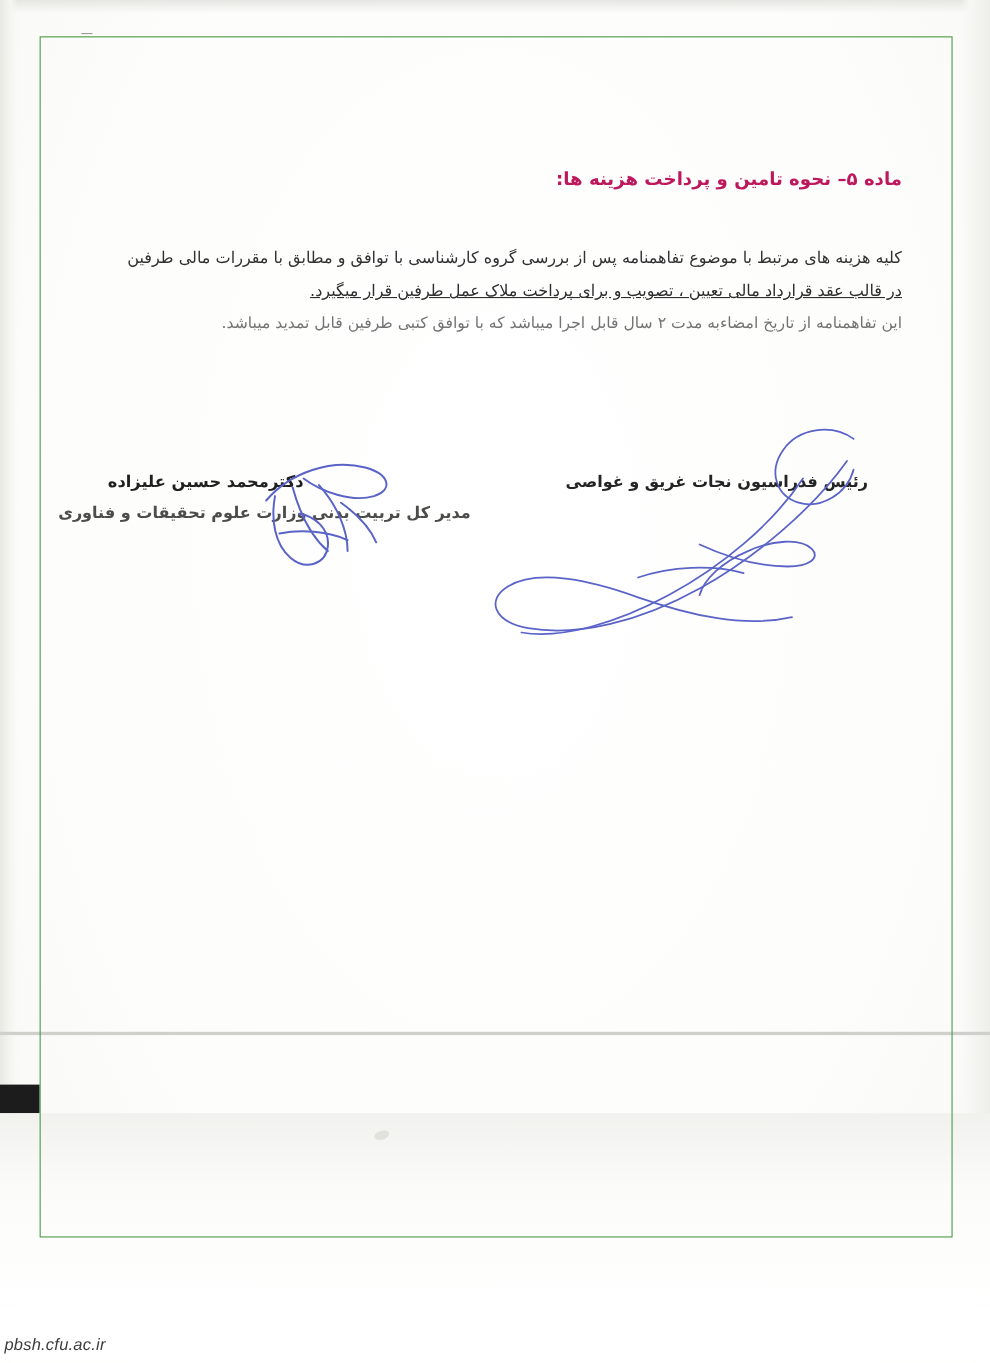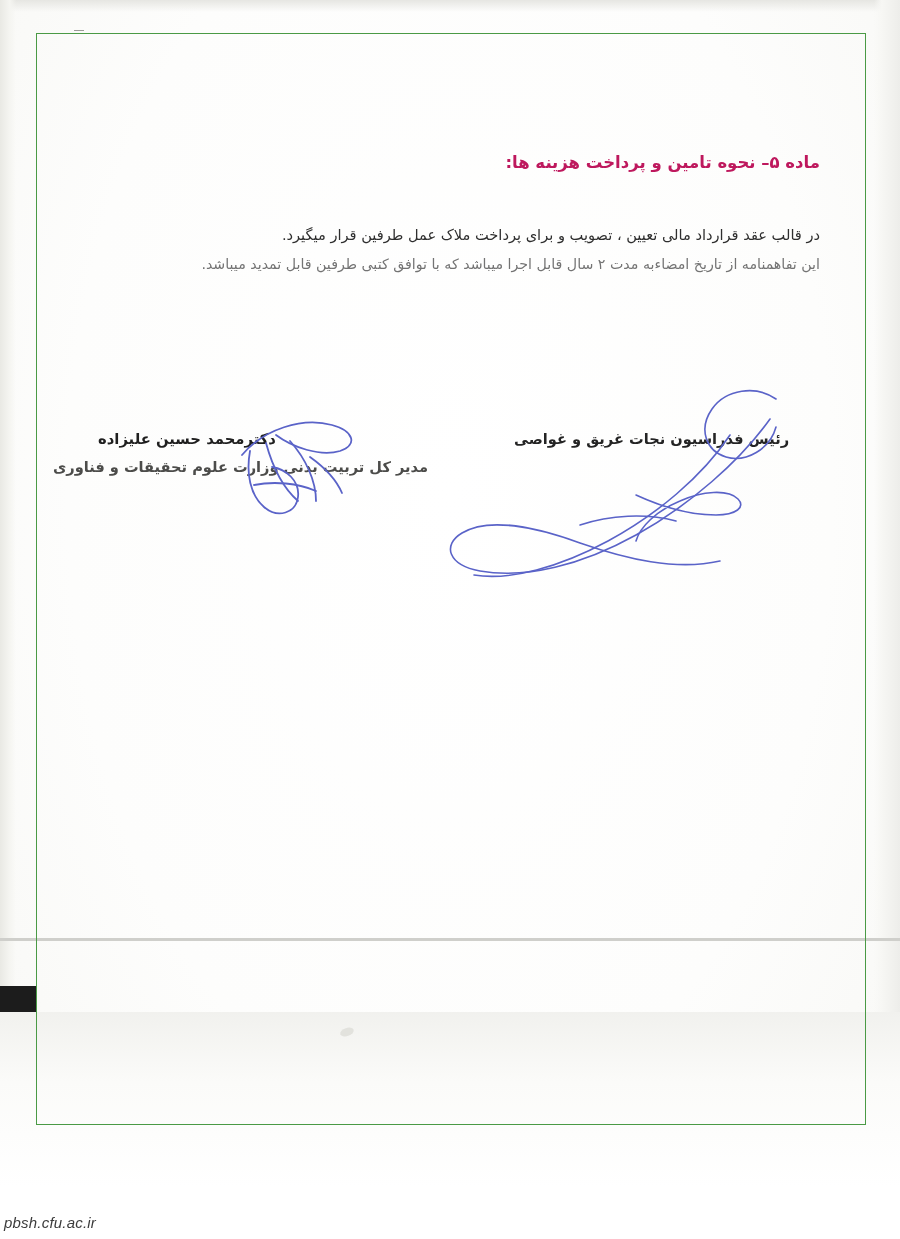--- a/index.html
+++ b/index.html
@@ -151,21 +151,21 @@
     line-height: 2.05;
     margin: 0;
     text-align: justify;
     text-justify: inter-word;
   }
   .para .ln {
     display: block;
     white-space: nowrap;
   }
   .para .ln.l1 { color: #313131; }
-  .para .ln.l2 { color: #2e2e2e; }
+  .para .ln.l2 { color: #2e2e2e; text-decoration: underline; }
   .para .ln.l3 { color: #737373; font-size: 14.2px; }
 
   
   .sign-area {
     position: absolute;
     left: 90px;
     top: 415px;
     width: 730px;
     height: 230px;
     direction: rtl;
@@ -266,20 +266,21 @@
   </div>
   <div class="frame-tick"></div>
 
   <div class="smudge"></div>
 
   <div class="doc-body">
 
     <div class="article-heading">ماده ۵– نحوه تامین و پرداخت هزینه ها:</div>
 
     <div class="para">
+      <span class="ln l1">کلیه هزینه های مرتبط با موضوع تفاهمنامه پس از بررسی گروه کارشناسی با توافق و مطابق با مقررات مالی طرفین</span>
       <span class="ln l2">در قالب عقد قرارداد مالی تعیین ، تصویب و برای پرداخت ملاک عمل طرفین قرار میگیرد.</span>
       <span class="ln l3">این تفاهمنامه از تاریخ امضاءبه مدت ۲ سال قابل اجرا میباشد که با توافق کتبی طرفین قابل تمدید میباشد.</span>
     </div>
   </div>
 
   <div class="sign-area">
 
     <div class="sign-block right">
       <div class="sign-title">رئیس فدراسیون نجات غریق و غواصی</div>
     </div>

